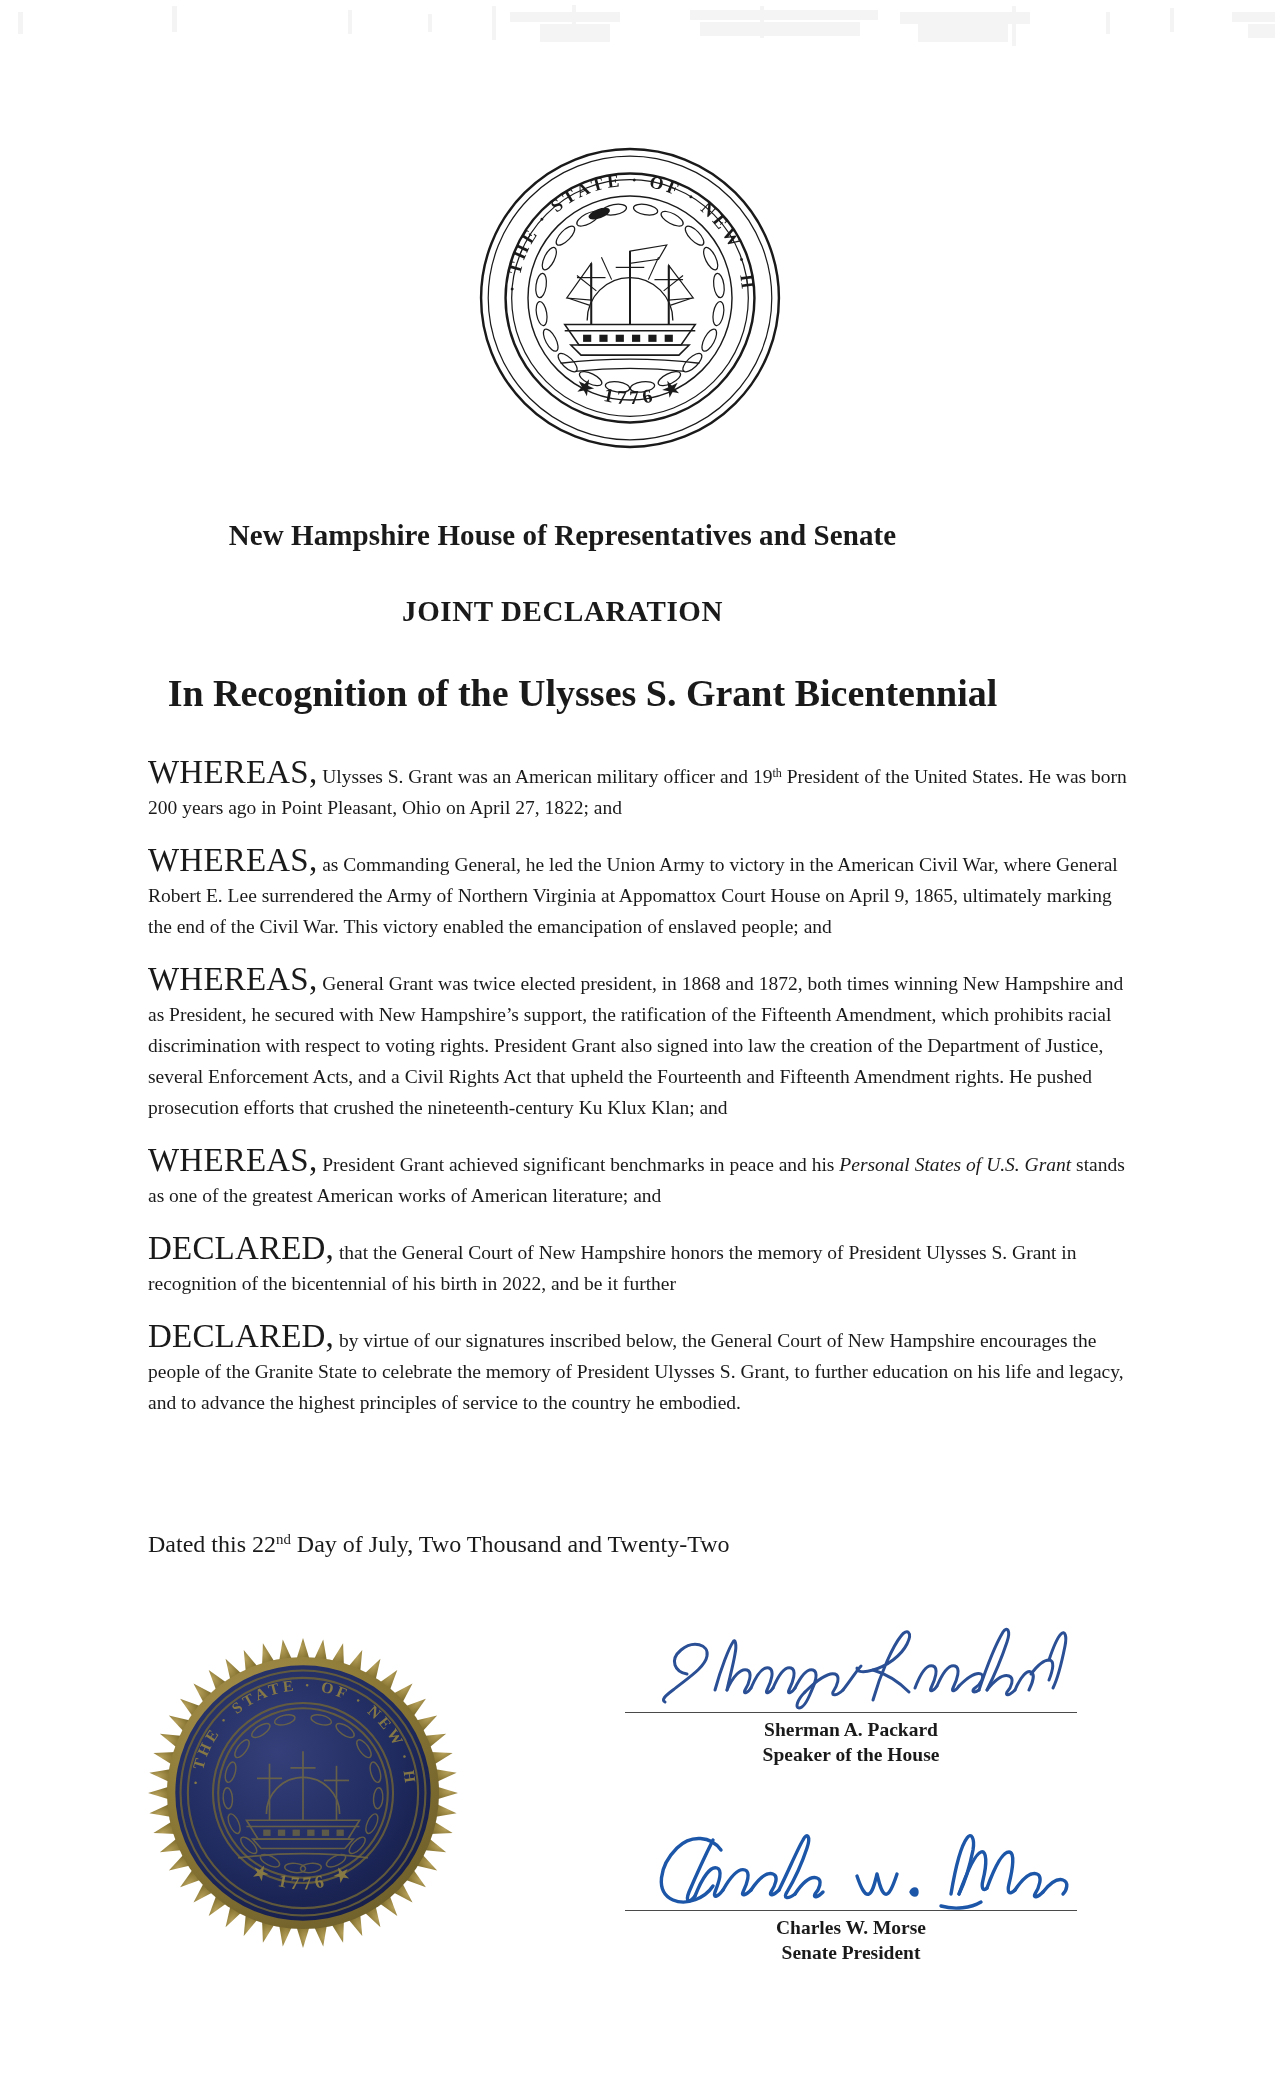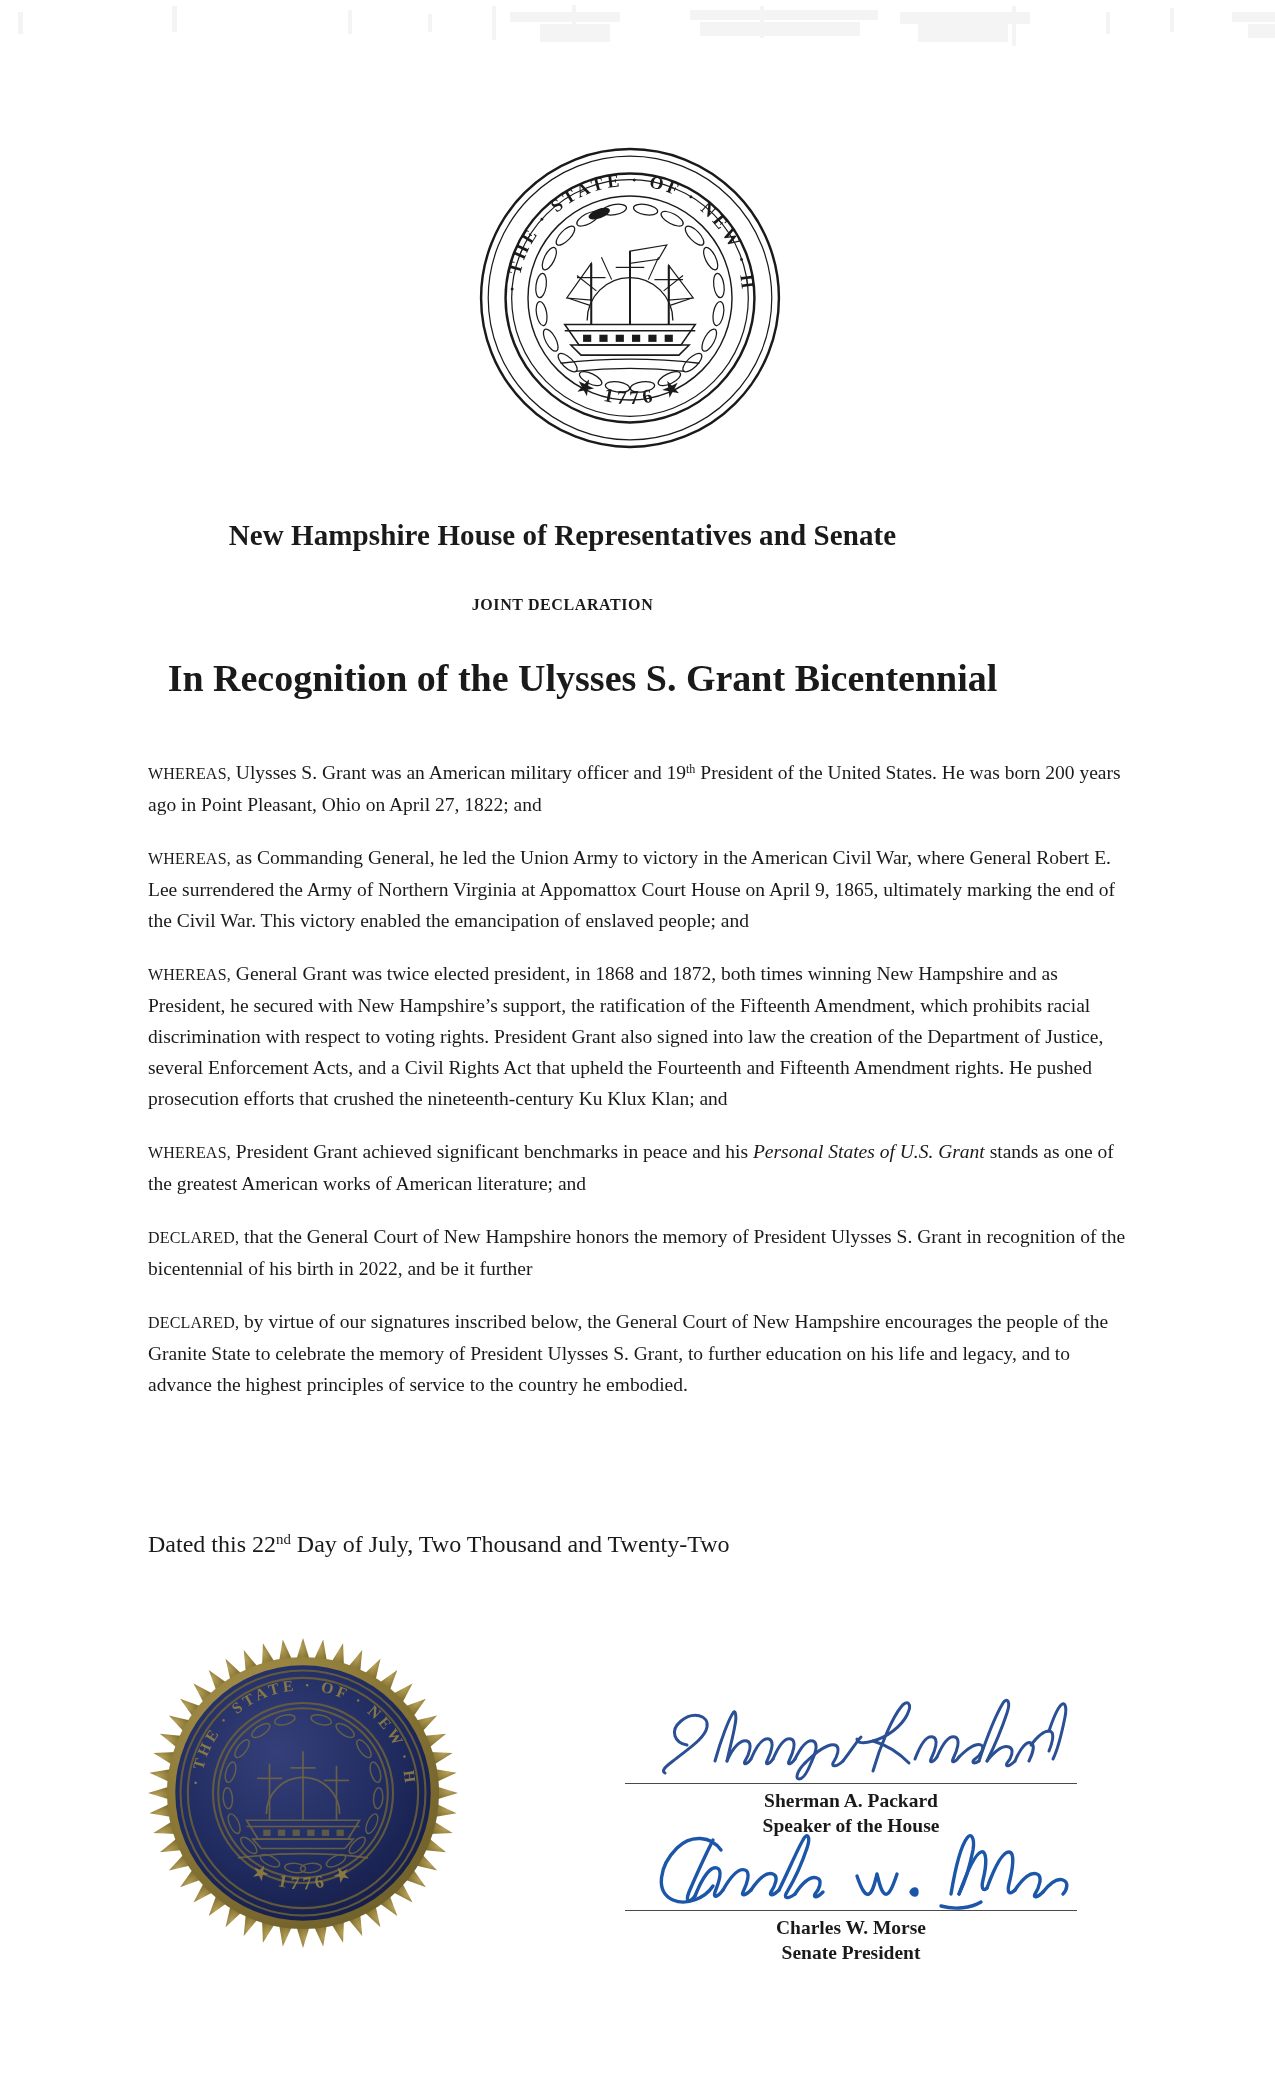--- a/index.html
+++ b/index.html
@@ -55,21 +55,21 @@
     text-align: center;
   }
   .org-title {
     font-size: 29px;
     font-weight: bold;
     letter-spacing: 0.1px;
     margin: 0;
     line-height: 1.1;
   }
   .doc-kind {
-    font-size: 16px;
+    font-size: 29px;
     font-weight: bold;
     letter-spacing: 0.6px;
     margin: 0;
     padding-top: 44px;
     line-height: 1.1;
   }
   .doc-title {
     font-size: 38px;
     font-weight: bold;
     margin: 0;
@@ -85,21 +85,21 @@
     top: 757px;
     width: 982px;
   }
   .clause {
     font-size: 19.5px;
     line-height: 31px;
     margin: 0 0 22px 0;
     text-align: left;
   }
   .clause .lead {
-    font-size: 16px;
+    font-size: 33px;
     letter-spacing: 0.2px;
   }
   .clause sup {
     font-size: 0.62em;
     vertical-align: 0.52em;
     line-height: 0;
   }
   .clause em { font-style: italic; }
 
   .dated-line {
@@ -125,21 +125,21 @@
     height: 314px;
   }
   .gold-seal svg { display: block; width: 100%; height: 100%; }
 
   
   .sig-block {
     position: absolute;
     width: 460px;
     left: 625px;
   }
-  .sig-block.first  { top: 1711px; }
+  .sig-block.first  { top: 1640px; }
   .sig-block.second { top: 1838px; }
 
   .sig-art {
     position: relative;
     height: 72px;
   }
   .sig-art svg {
     position: absolute;
     left: 0;
     bottom: -6px;

